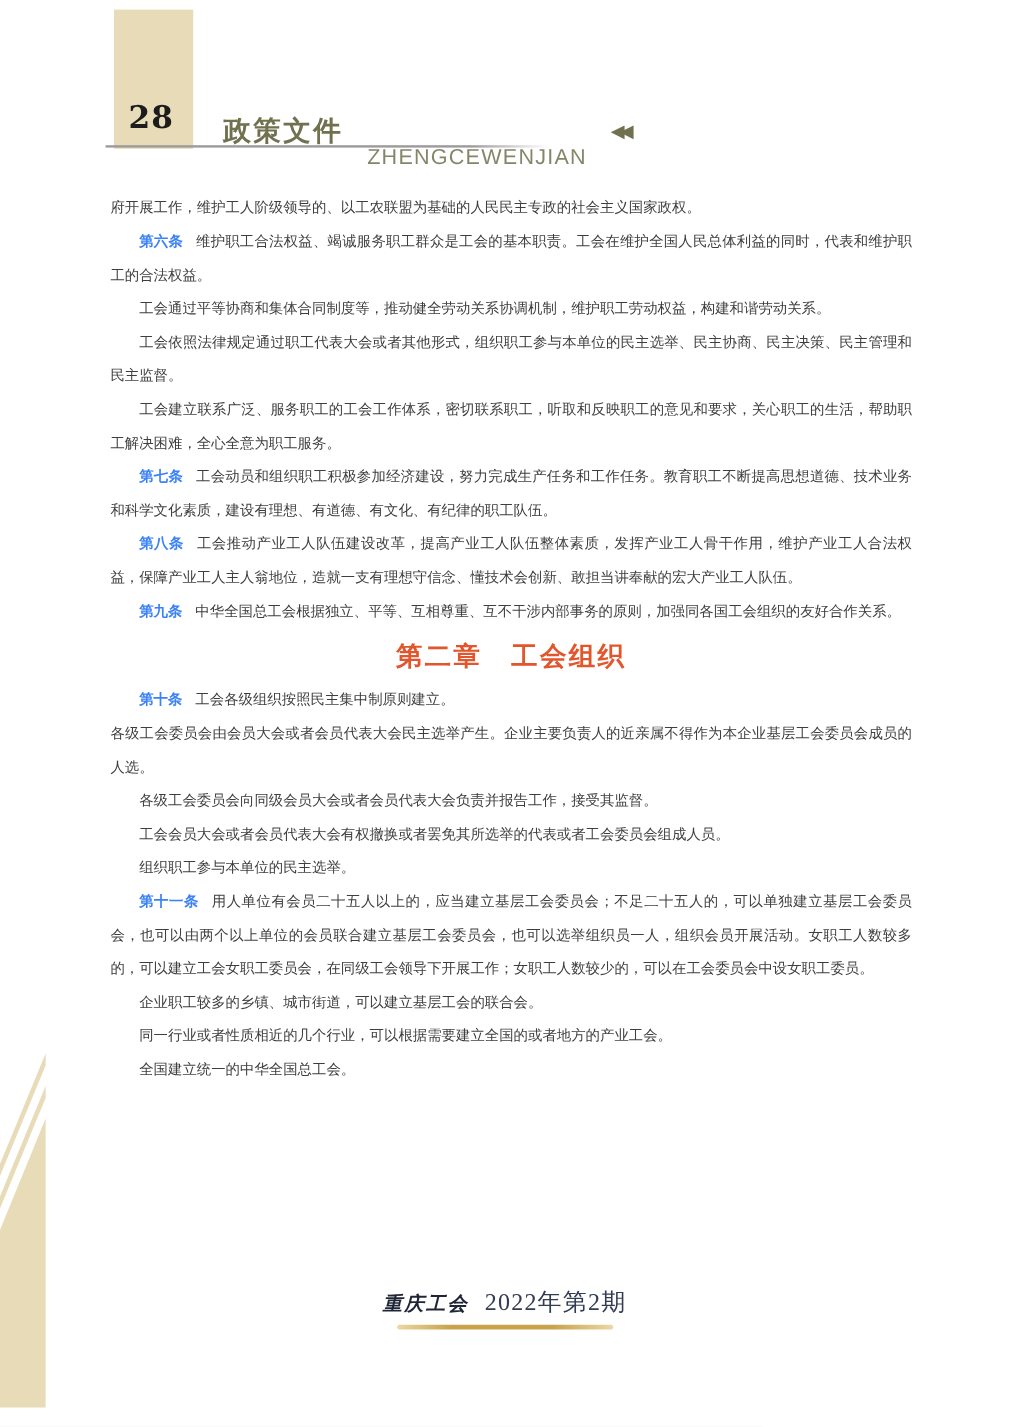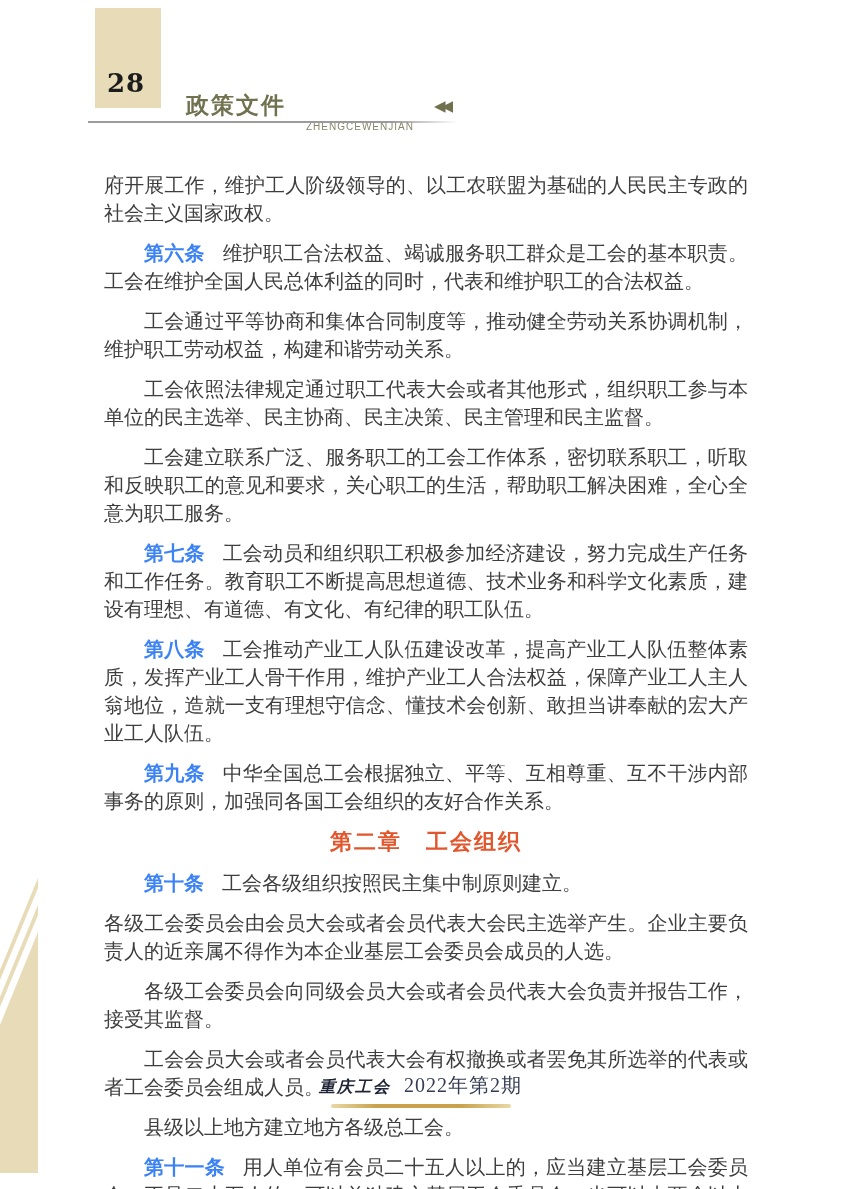--- a/index.html
+++ b/index.html
@@ -8,51 +8,51 @@
     --pagenum:#1c1c1c;
   }
   *{box-sizing:border-box;}
   html,body{margin:0;padding:0;background:#f2f2f2;}
   .page{
     position:relative;width:841px;height:1189px;margin:0 auto;background:#ffffff;
     overflow:hidden;font-family:"Liberation Serif",serif;
   }
   
   .pagenum-block{
-    position:absolute;left:95px;top:8px;width:66px;height:100px;background:var(--tan);
+    position:absolute;left:95px;top:8px;width:66px;height:116px;background:var(--tan);
     display:flex;align-items:flex-end;padding:0 0 12px 12px;
   }
   .pagenum{
     font-family:"DejaVu Serif",serif;font-weight:bold;font-size:26px;
     color:var(--pagenum);line-height:1;letter-spacing:1px;
   }
   .section-title-row{
     position:absolute;left:186px;top:78px;display:flex;align-items:center;gap:20px;
   }
   .sec-title{
     font-family:"Liberation Sans",sans-serif;font-weight:bold;font-size:23px;
     color:var(--olive);letter-spacing:2px;line-height:1;
   }
   .sec-sub{
-    font-family:"Liberation Sans",sans-serif;font-size:10px;color:var(--olive);
+    font-family:"Liberation Sans",sans-serif;font-size:18px;color:var(--olive);
     letter-spacing:1px;line-height:1;opacity:.85;padding-top:4px;margin-top:40px;
   }
   .rewind{
     color:var(--olive);font-size:15px;letter-spacing:-4px;line-height:1;padding-top:2px;
   }
   .rule{
     position:absolute;left:88px;top:121px;width:370px;height:2px;
     background:linear-gradient(to right,var(--rule) 82%,rgba(155,155,155,0) 100%);
   }
   
   .article{
     position:absolute;left:92px;top:159px;width:668px;color:var(--body-text);
   }
   .para{
-    margin:12px;font-size:20px;line-height:28px;text-align:justify;
+    margin:0;font-size:12px;line-height:28px;text-align:justify;
     text-indent:2em;text-justify:inter-ideograph;
   }
   .para.noindent{text-indent:0;}
   .term{
     font-weight:bold;font-family:"Liberation Sans",sans-serif;
     margin-right:.9em;color:#3b82f6;
   }
   .chapter{
     margin:9px 0 7px;text-align:center;font-size:22px;font-weight:bold;
     color:var(--orange);font-family:Liberation Sans, sans-serif;
@@ -101,23 +101,24 @@
       <p class="para">工会依照法律规定通过职工代表大会或者其他形式，组织职工参与本单位的民主选举、民主协商、民主决策、民主管理和民主监督。</p>
       <p class="para">工会建立联系广泛、服务职工的工会工作体系，密切联系职工，听取和反映职工的意见和要求，关心职工的生活，帮助职工解决困难，全心全意为职工服务。</p>
       <p class="para"><span class="term">第七条</span>工会动员和组织职工积极参加经济建设，努力完成生产任务和工作任务。教育职工不断提高思想道德、技术业务和科学文化素质，建设有理想、有道德、有文化、有纪律的职工队伍。</p>
       <p class="para"><span class="term">第八条</span>工会推动产业工人队伍建设改革，提高产业工人队伍整体素质，发挥产业工人骨干作用，维护产业工人合法权益，保障产业工人主人翁地位，造就一支有理想守信念、懂技术会创新、敢担当讲奉献的宏大产业工人队伍。</p>
       <p class="para"><span class="term">第九条</span>中华全国总工会根据独立、平等、互相尊重、互不干涉内部事务的原则，加强同各国工会组织的友好合作关系。</p>
       <h2 class="chapter">第二章　工会组织</h2>
       <p class="para"><span class="term">第十条</span>工会各级组织按照民主集中制原则建立。</p>
       <p class="para noindent">各级工会委员会由会员大会或者会员代表大会民主选举产生。企业主要负责人的近亲属不得作为本企业基层工会委员会成员的人选。</p>
       <p class="para">各级工会委员会向同级会员大会或者会员代表大会负责并报告工作，接受其监督。</p>
       <p class="para">工会会员大会或者会员代表大会有权撤换或者罢免其所选举的代表或者工会委员会组成人员。</p>
-      <p class="para">县级以上地方建立地方各级总工会。</p>
+      <p class="para">组织职工参与本单位的民主选举。</p>
       <p class="para"><span class="term">第十一条</span>用人单位有会员二十五人以上的，应当建立基层工会委员会；不足二十五人的，可以单独建立基层工会委员会，也可以由两个以上单位的会员联合建立基层工会委员会，也可以选举组织员一人，组织会员开展活动。女职工人数较多的，可以建立工会女职工委员会，在同级工会领导下开展工作；女职工人数较少的，可以在工会委员会中设女职工委员。</p>
       <p class="para">企业职工较多的乡镇、城市街道，可以建立基层工会的联合会。</p>
+      <p class="para">同一行业或者性质相近的几个行业，可以根据需要建立全国的或者地方的产业工会。</p>
       <p class="para">全国建立统一的中华全国总工会。</p>
     </main>
 
   <svg class="deco" viewBox="0 0 40 305" aria-hidden="true">
     <polygon points="0,100 38,8 38,18 0,110"></polygon>
     <polygon points="0,127 38,35 38,45 0,137"></polygon>
     <polygon points="0,155 38,62 38,303 0,303"></polygon>
   </svg>
 
   <footer class="footer">

